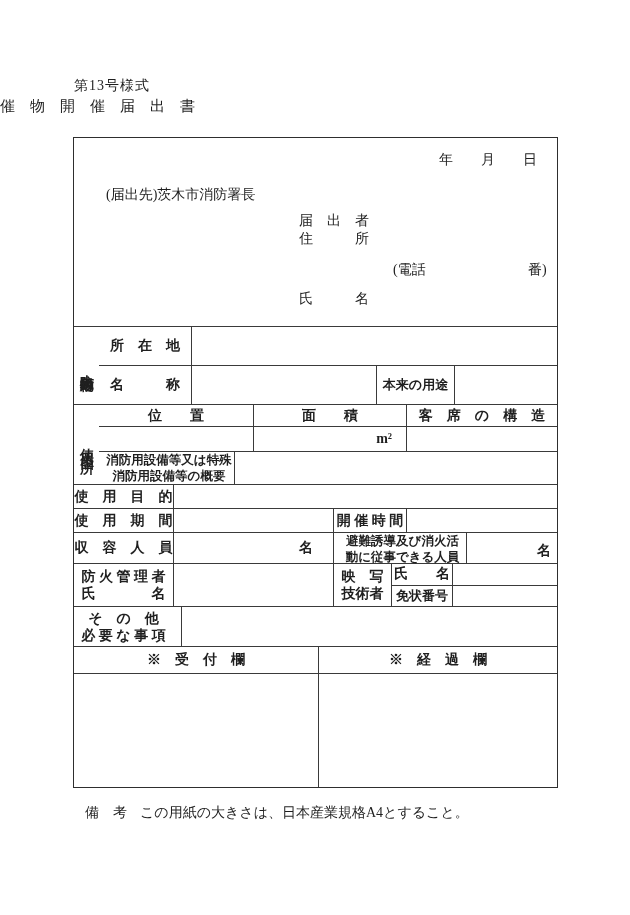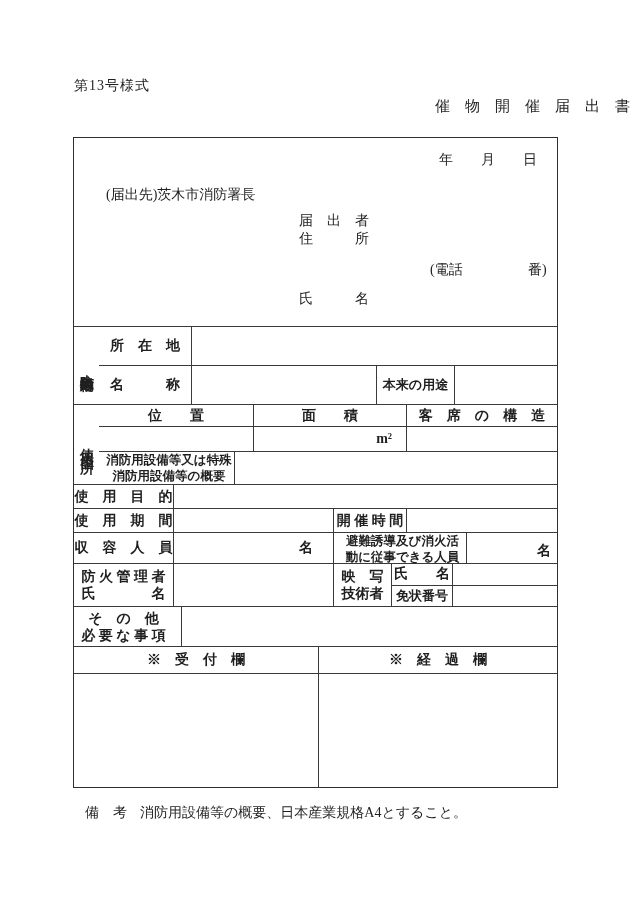--- a/index.html
+++ b/index.html
@@ -4,21 +4,21 @@
 <style>
   * { margin:0; padding:0; box-sizing:border-box; }
   html,body { background:#e8e8e8; }
   .page {
     position:relative; width:630px; height:915px; background:#ffffff;
     font-family:"Liberation Serif","DejaVu Serif",serif;
     color:#1f1f1f; font-size:14px; margin:0 auto; overflow:hidden;
   }
   .abs { position:absolute; }
   .form-no { left:74px; top:77px; letter-spacing:1px;text-align:right; }
-  .doc-title { left:0; top:97px; width:100%; text-align:right; font-size:15px; }
+  .doc-title { left:0; top:97px; width:100%; text-align:left; font-size:15px; }
 
   
   .tbl {
     position:absolute; left:73px; top:137px; width:485px; height:651px;
     border:1px solid #2e2e2e;
   }
   .hdr { position:relative; height:188px; }
   .row { display:flex; border-top:1px solid #3a3a3a; }
   .stack { flex:1; display:flex; flex-direction:column; }
   .srow { display:flex; flex:1; }
@@ -52,21 +52,21 @@
   <div class="abs form-no">第13号様式</div>
   <div class="abs doc-title">催　物　開　催　届　出　書</div>
 
   <div class="tbl">
 
     <div class="hdr">
       <div class="abs" style="right:20px; top:13px;">年　　月　　日</div>
       <div class="abs" style="left:32px; top:48px;">(届出先)茨木市消防署長</div>
       <div class="abs" style="left:225px; top:74px;">届　出　者</div>
       <div class="abs" style="left:225px; top:92px;">住　　　所</div>
-      <div class="abs" style="left:356px; top:123px;">(電話</div>
+      <div class="abs" style="left:319px; top:123px;">(電話</div>
       <div class="abs" style="left:454px; top:123px;">番)</div>
       <div class="abs" style="left:225px; top:152px;">氏　　　名</div>
     </div>
 
     <div class="row" style="height:78px;">
       <div class="cell vlabel" style="letter-spacing:1px;">防火対象物</div>
       <div class="stack">
         <div class="srow">
           <div class="cell lbl w92">所　在　地</div>
           <div class="cell val"></div>
@@ -168,16 +168,16 @@
 
     <div class="row" style="flex:1; height:114px;">
       <div class="cell w244"></div>
       <div class="cell val"></div>
     </div>
 
   </div>
 
   <div class="abs note">
     <span>備　考</span>
-    <span class="note-text">消防用設備等の概要、日本産業規格A4とすること。</span>
+    <span class="note-text">この用紙の大きさは、日本産業規格A4とすること。</span>
   </div>
 
 </div>
 
 </body></html>

